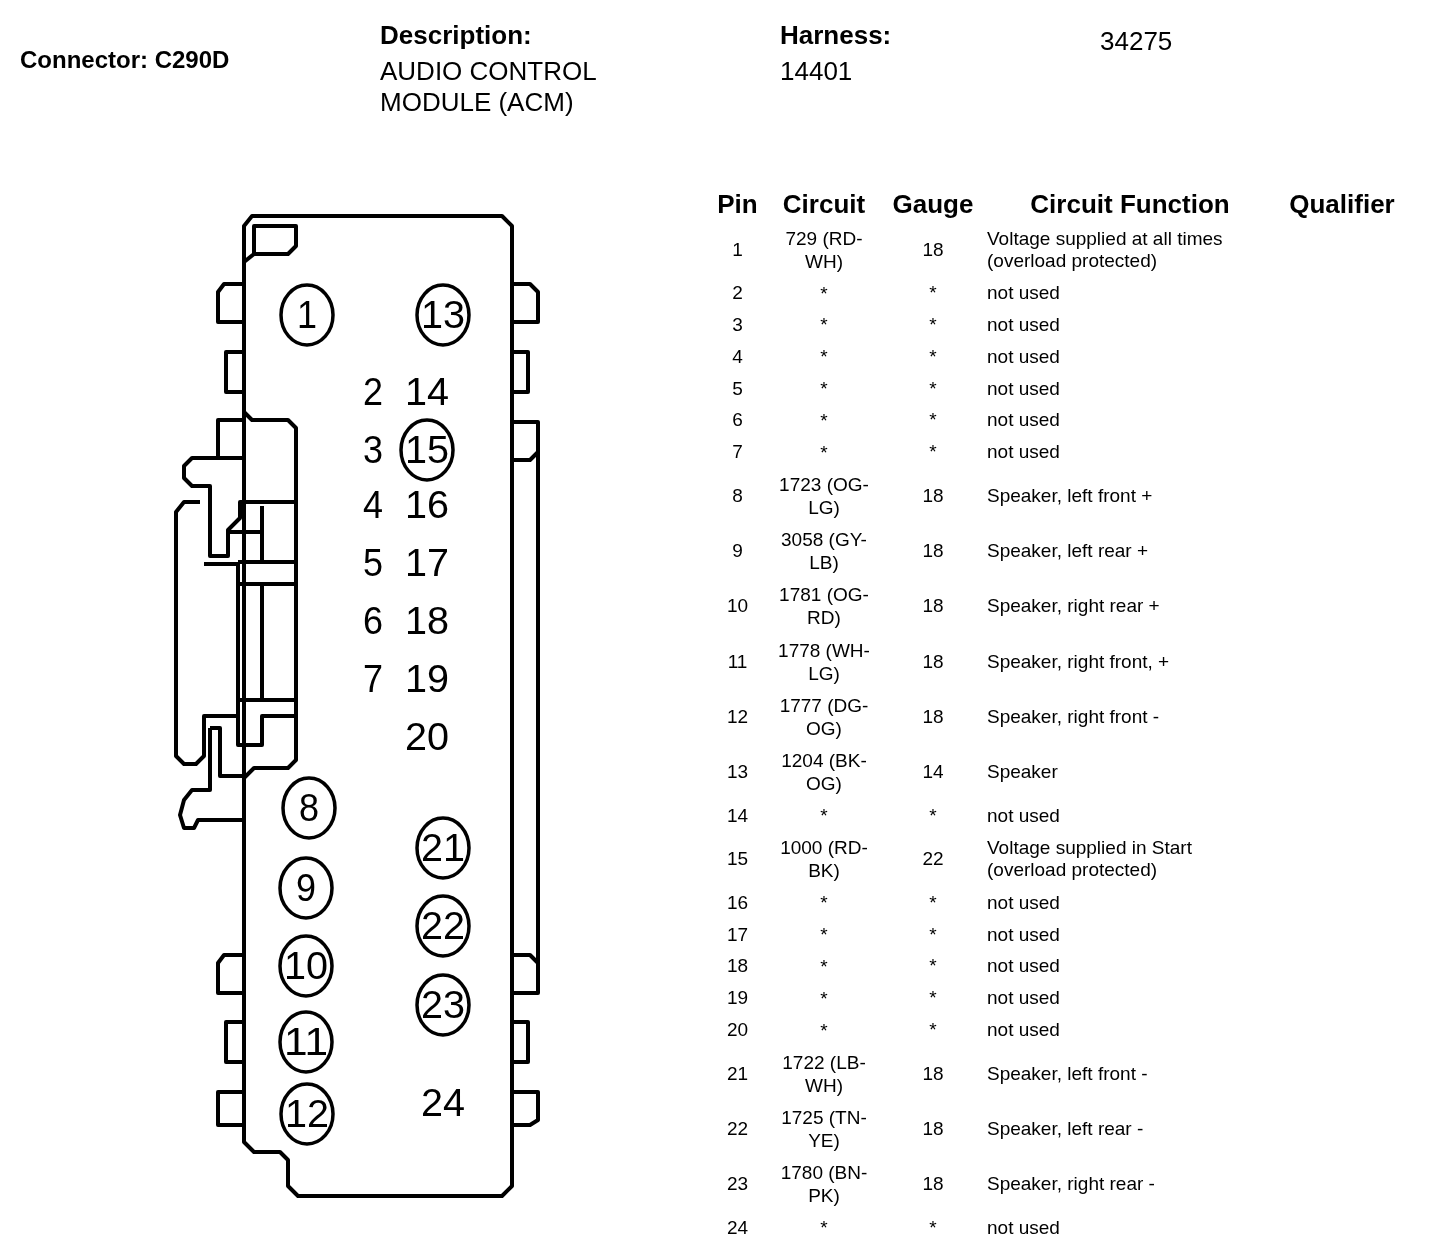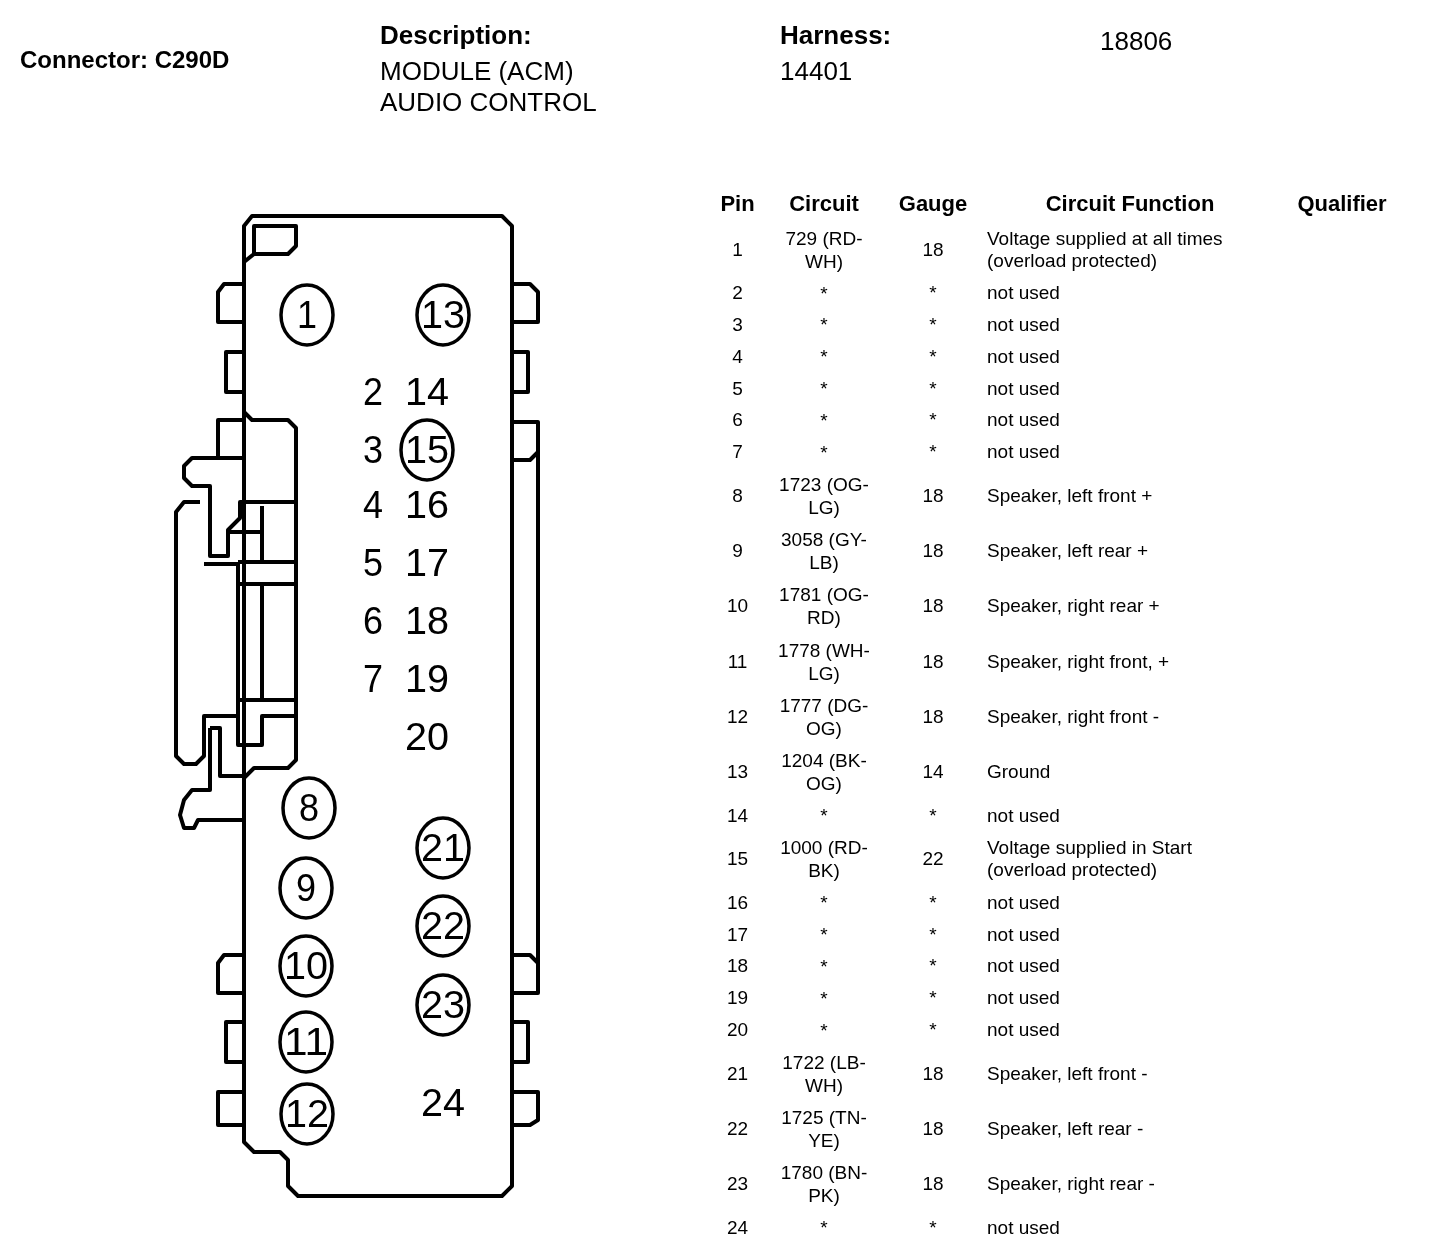--- a/index.html
+++ b/index.html
@@ -9,21 +9,21 @@
   .hdr-label { font-weight: bold; font-size: 26px; line-height: 30px; }
   .hdr-value { font-size: 26px; line-height: 31px; margin-top: 6px; }
   #desc { left: 380px; width: 290px; top: 20px; }
   #harness { left: 780px; width: 190px; top: 20px; }
   #basepart { left: 1100px; width: 245px; top: 20px; }
 
   svg#connector { position: absolute; left: 0; top: 0; }
   .pin-label { font-family: "Liberation Sans", sans-serif; font-size: 38px; fill: #000; }
 
   table#pins { position: absolute; left: 710px; top: 186px; border-collapse: collapse; }
-  #pins th { font-weight: bold; font-size: 22px; padding: 0; height: 36px; text-align: center; vertical-align: middle; }
+  #pins th { font-weight: bold; font-size: 26px; padding: 0; height: 36px; text-align: center; vertical-align: middle; }
   #pins td { font-size: 19px; padding: 0; text-align: center; vertical-align: middle; line-height: 22px; }
   #pins td.fn, #pins th.fn { text-align: left; }
   #pins th.fn { text-align: center; }
   #pins td.fn { padding-left: 4px; margin-left: 16px; }
   #pins td.circ { line-height: 23px; }
   .c-pin { width: 55px; }
   .c-circ { width: 118px; margin-top: 14px; }
   .c-gauge { width: 100px; }
   .c-fn { width: 290px; }
   .c-qual { width: 130px; }
@@ -31,32 +31,32 @@
   tr.double td { height: 55.3px; }
 </style>
 </head>
 <body>
 
 <div class="hdr-title">Connector: C290D</div>
 
 <div class="hdr-col" id="desc">
   <div class="hdr-label">Description:</div>
   <div class="hdr-value">
+    <div>AUDIO CONTROL</div>
     <div>MODULE (ACM)</div>
-    <div>AUDIO CONTROL</div>
   </div>
 </div>
 
 <div class="hdr-col" id="harness">
   <div class="hdr-label">Harness:</div>
   <div class="hdr-value">14401</div>
 </div>
 
 <div class="hdr-col" id="basepart">
-  <div class="hdr-value">18806</div>
+  <div class="hdr-value">34275</div>
 </div>
 
 <svg id="connector" width="700" height="1256" viewBox="0 0 700 1256" fill="none" stroke="#000" stroke-width="4" stroke-linejoin="round">
   <g>
 
     <path d="M 252 216 L 502 216 L 512 226 L 512 1186 L 502 1196 L 298 1196 L 288 1186 L 288 1160 L 280 1152 L 254 1152 L 244 1142 L 244 226 Z"></path>
 
     <path d="M 254 226 L 296 226 L 296 246 L 288 254 L 254 254 Z"></path>
     <line x1="244" y1="262" x2="254" y2="254"></line>
   </g>
@@ -408,21 +408,21 @@
           <div>13</div>
         </td>
         <td class="c-circ circ">
           <div>1204 (BK-</div>
           <div>OG)</div>
         </td>
         <td class="c-gauge">
           <div>14</div>
         </td>
         <td class="c-fn fn">
-          <div>Ground</div>
+          <div>Speaker</div>
         </td>
         <td class="c-qual">
           <div></div>
         </td>
       </tr>
       <tr class="single">
         <td class="c-pin">
           <div>14</div>
         </td>
         <td class="c-circ circ">

